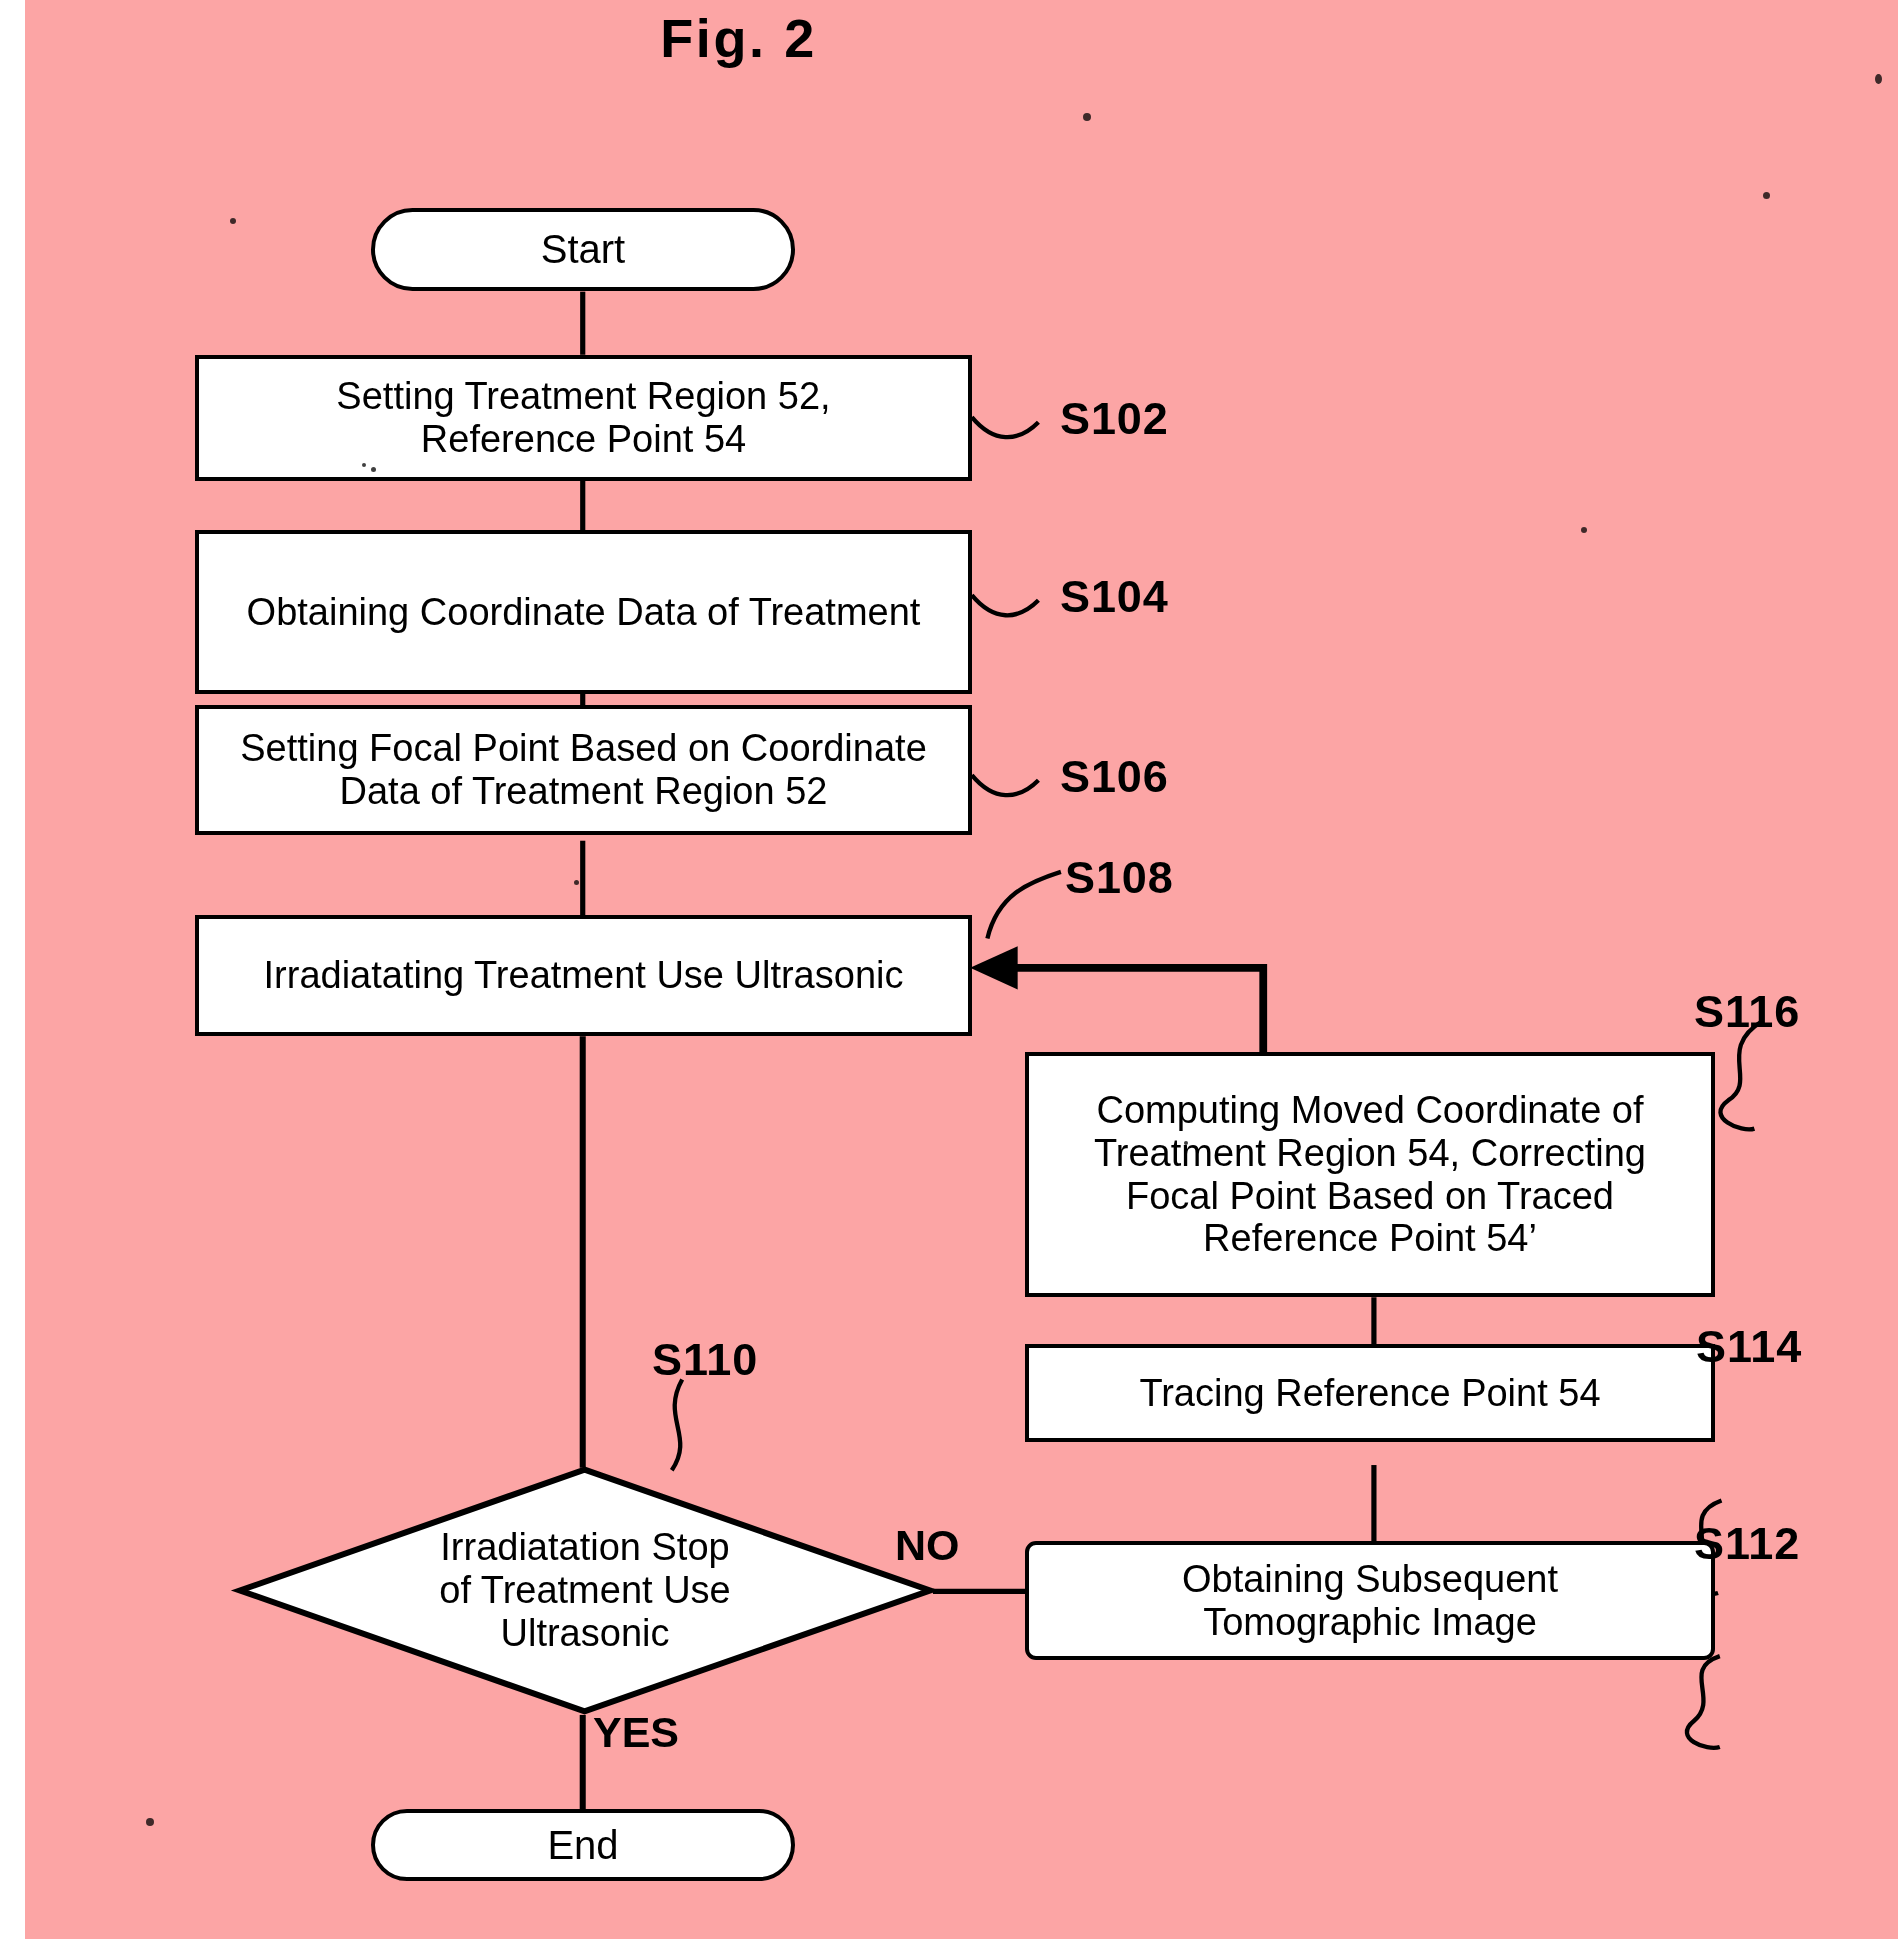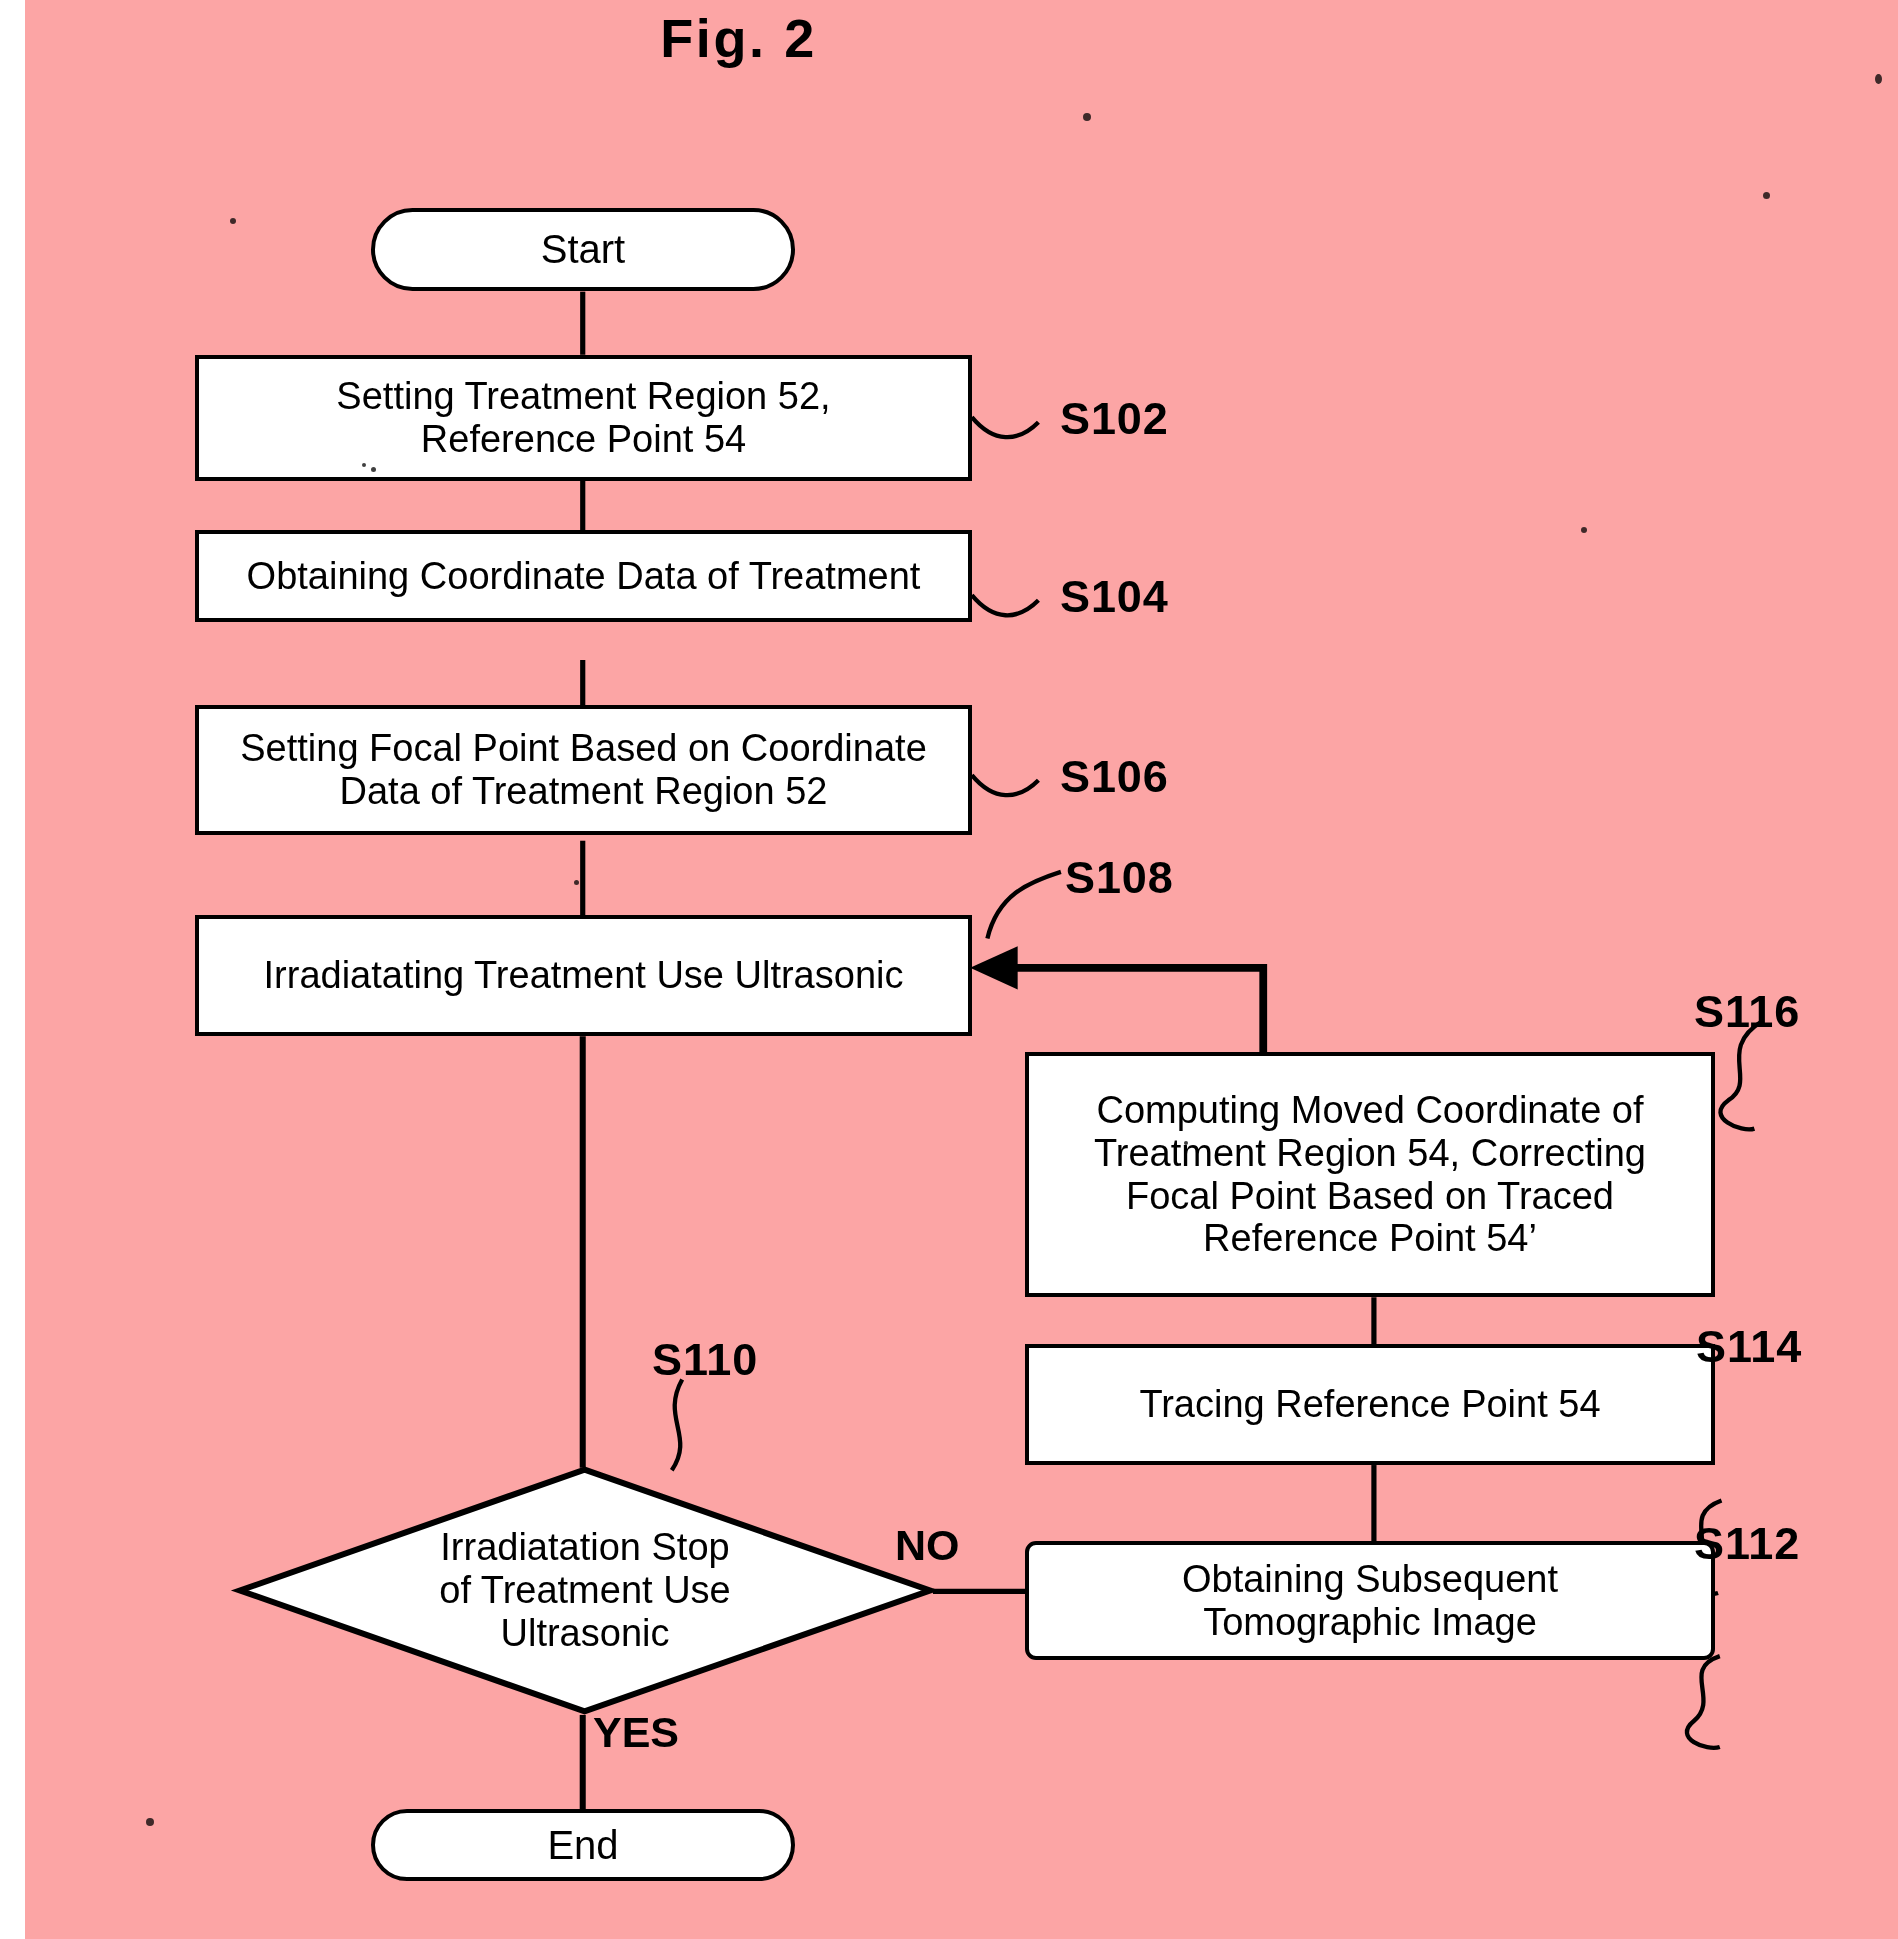--- a/index.html
+++ b/index.html
@@ -156,21 +156,21 @@
     <span>Start</span>
   </div>
 
   <div class="node process" style="left:170px; top:355px; width:777px; height:126px;">
     <div>
       <div>Setting Treatment Region 52,</div>
       <div>Reference Point 54</div>
     </div>
   </div>
 
-  <div class="node process" style="left:170px; top:530px; width:777px; height:92px;">
+  <div class="node process" style="left:170px; top:530px; width:777px; height:164px;">
     <div>
       <div>Obtaining Coordinate Data of Treatment</div>
     </div>
   </div>
 
   <div class="node process" style="left:170px; top:705px; width:777px; height:130px;">
     <div>
       <div>Setting Focal Point Based on Coordinate</div>
       <div>Data of Treatment Region 52</div>
     </div>
@@ -193,21 +193,21 @@
     </div>
   </div>
 
   <div class="node process" style="left:1000px; top:1541px; width:690px; height:119px;border-radius:11px;">
     <div>
       <div>Obtaining Subsequent</div>
       <div>Tomographic  Image</div>
     </div>
   </div>
 
-  <div class="node process" style="left:1000px; top:1344px; width:690px; height:121px;">
+  <div class="node process" style="left:1000px; top:1344px; width:690px; height:98px;">
     <span>Tracing Reference Point  54</span>
   </div>
 
   <div class="node process" style="left:1000px; top:1052px; width:690px; height:245px;">
     <div>
       <div>Computing Moved Coordinate of</div>
       <div>Treatment Region 54, Correcting</div>
       <div>Focal Point Based on Traced</div>
       <div>Reference Point 54’</div>
     </div>

